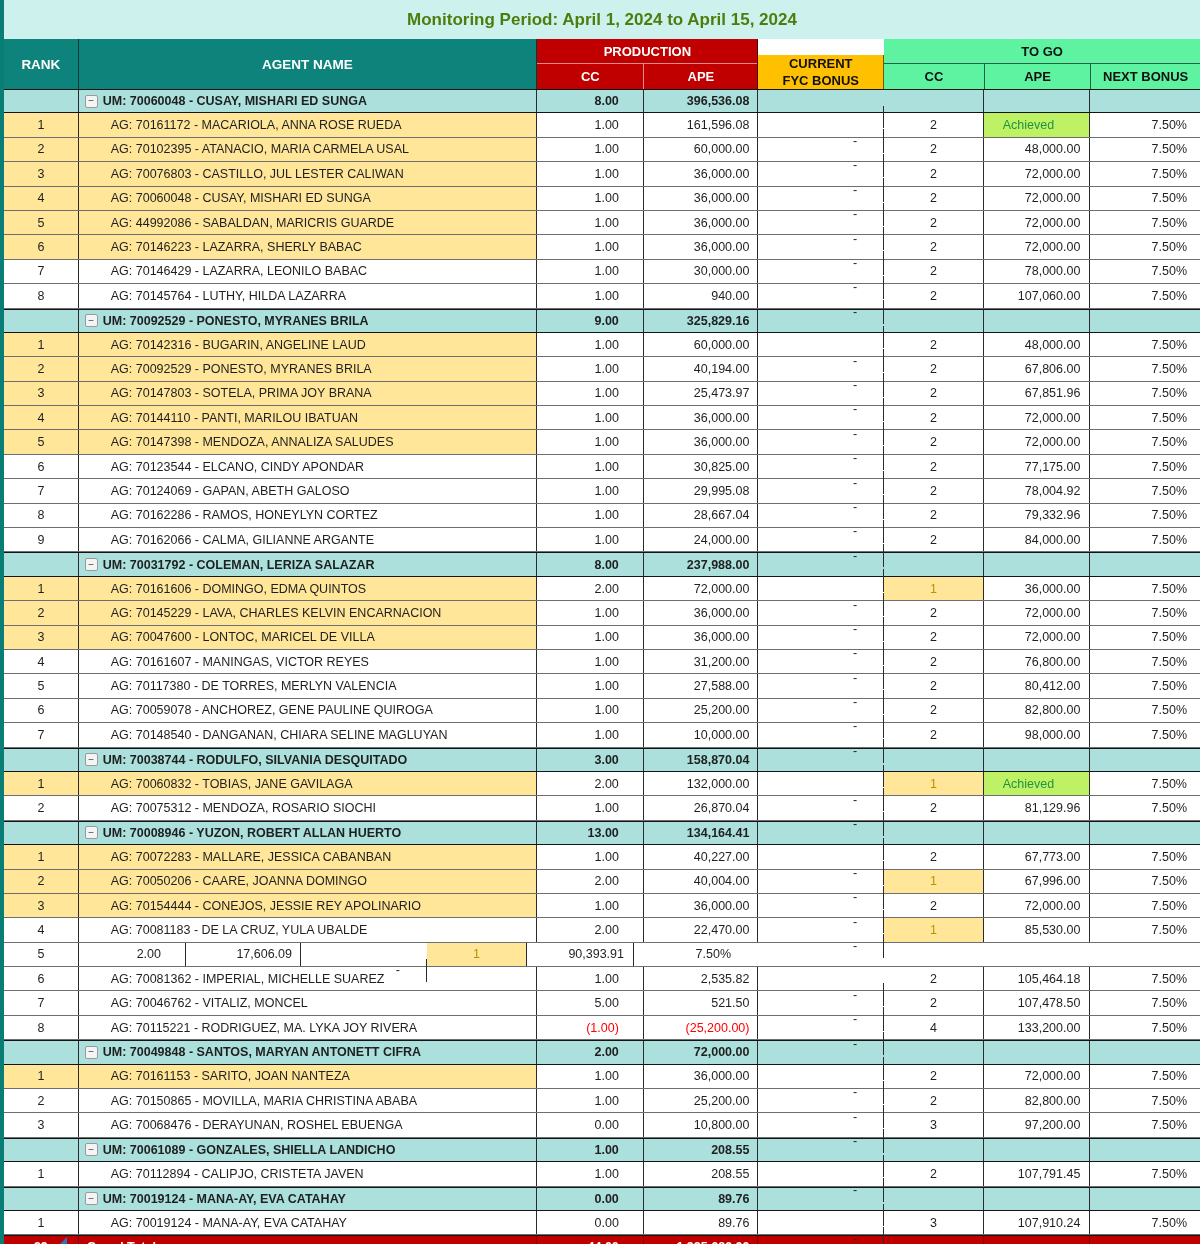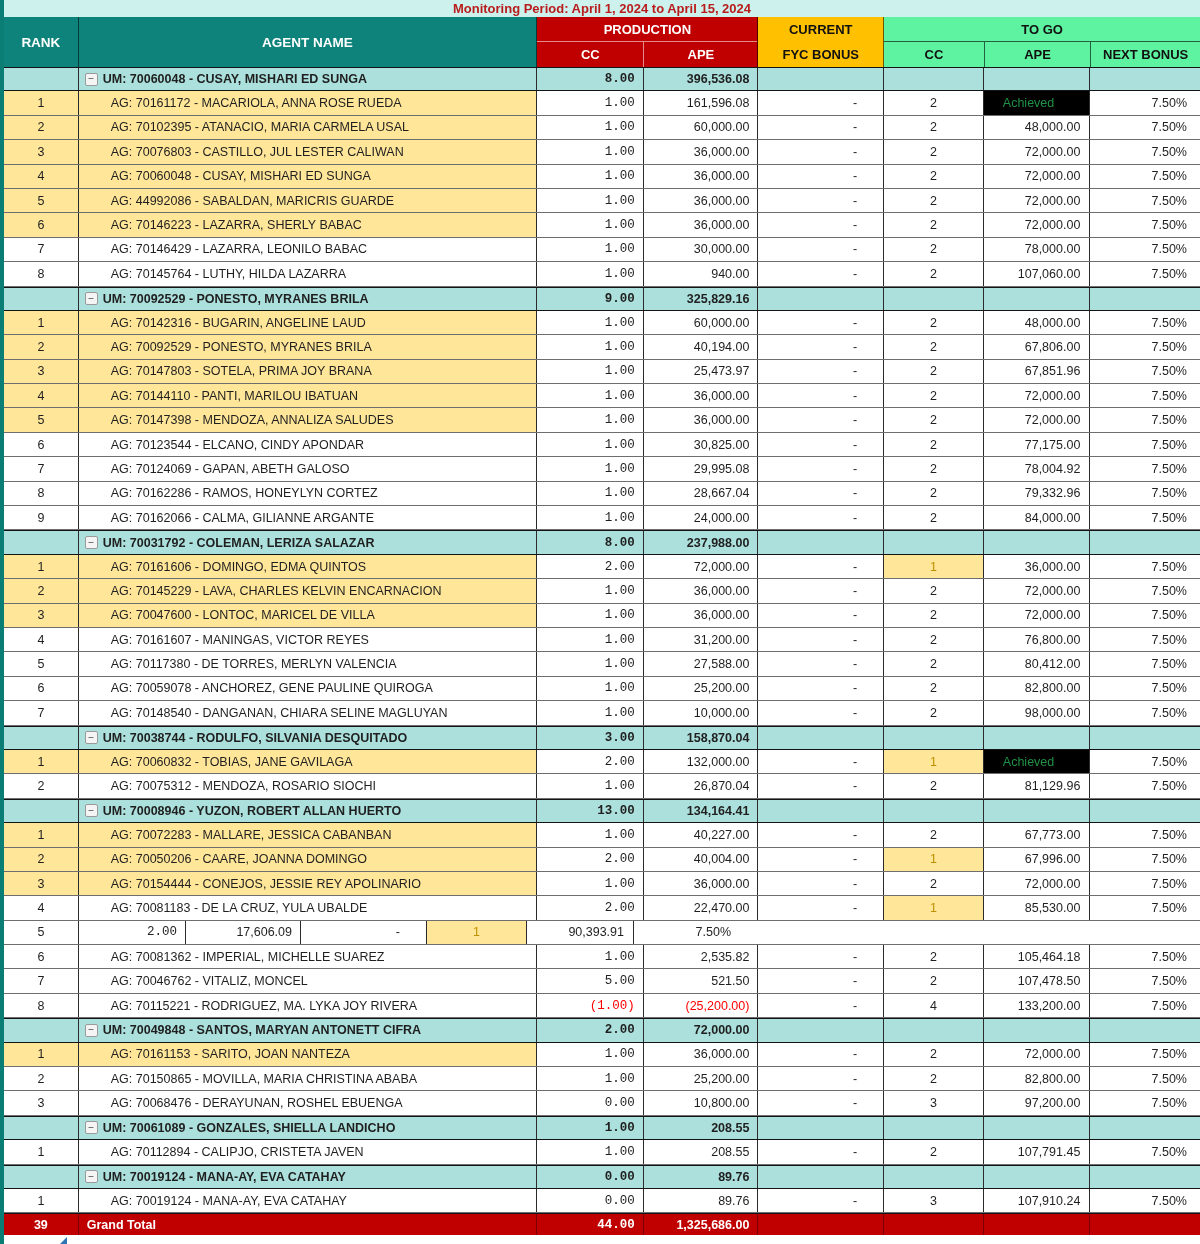--- a/index.html
+++ b/index.html
@@ -11,31 +11,31 @@
     box-sizing:border-box;
     border-left:4px solid #0a7d74;
     overflow:hidden;
     background:#fff;
   }
   .row{display:flex;width:100%;box-sizing:border-box;}
   .cell{box-sizing:border-box;display:flex;align-items:center;overflow:hidden;white-space:nowrap;}
   
   .c-rank{width:75px;justify-content:center;}
   .c-name{width:460px;}
-  .c-cc{width:107px;justify-content:flex-end;padding-right:8px;font-family:Liberation Mono, monospace;}
+  .c-cc{width:107px;justify-content:flex-end;padding-right:24px;}
   .c-ape{width:115px;justify-content:flex-end;padding-right:8px;}
-  .c-fyc{width:126px;justify-content:flex-end;padding-right:26px;}
+  .c-fyc{width:126px;justify-content:flex-end;padding-right:26px;margin-top:16px;}
   .c-tcc{width:100px;justify-content:center;}
   .c-tape{width:107px;justify-content:flex-end;padding-right:9px;}
   .c-next{width:110px;justify-content:flex-end;padding-right:13px;}
 
   
   .top-bar{
-    height:17px;background:#cdf2ee;display:flex;align-items:center;justify-content:center;
-    font-weight:bold;font-size:13px;color:#b91c1c;
+    height:39px;background:#cdf2ee;display:flex;align-items:center;justify-content:center;
+    font-weight:bold;font-size:17px;color:#4d7c0f;
   }
   
   .hdr{height:50px;}
   .hdr .cell{border-right:1px solid rgba(0,0,0,0.55);}
   .h-teal{background:#0e837c;color:#fff;font-weight:bold;font-size:13.5px;justify-content:center;}
   .h-red{background:#c00000;color:#fff;font-weight:bold;font-size:13px;}
   .h-amber{background:#ffc000;color:#111;font-weight:bold;font-size:13px;}
   .h-green{background:#5df3a0;color:#111;font-weight:bold;font-size:13px;}
   .h-stack{flex-direction:column;justify-content:center;}
   .h-stack .sub{height:25px;display:flex;align-items:center;justify-content:center;width:100%;box-sizing:border-box;}
@@ -49,21 +49,21 @@
   .h-green .botrow > div + div{border-left:1px solid rgba(0,0,0,0.6);}
 
   
   .data-row{height:24.4px;border-bottom:1px solid #6e6e6e;font-size:12.5px;}
   .data-row .cell{border-right:1px solid #2b2b2b;height:100%;}
   .um-row{background:#abe0dc;font-weight:bold;border-top:1px solid #141414;border-bottom:1px solid #141414;}
   .um-row .c-name{padding-left:6px;}
   .agent-row .c-name{padding-left:32px;}
   .hl{background:#ffe699;}
   .hl-cell{background:#ffe699;color:#bf8f00;}
-  .achieved{background:#000000;color:#1f9246;justify-content:center;padding-right:16px;}
+  .achieved{background:#bef264;color:#1f9246;justify-content:center;padding-right:16px;}
   .neg{color:#ff0000;}
   .minus-box{
     display:inline-flex;align-items:center;justify-content:center;
     width:11px;height:11px;margin-right:5px;flex:none;
     background:#f4f4f4;border:1px solid #9a9a9a;border-radius:2px;
     font-size:10px;line-height:10px;color:#444;font-weight:normal;
   }
   
   .grand-row{height:22px;background:#c00000;color:#fff;font-weight:bold;font-size:12.5px;border-top:1px solid #141414;}
   .grand-row .cell{border-right:1px solid rgba(0,0,0,0.35);height:100%;}

